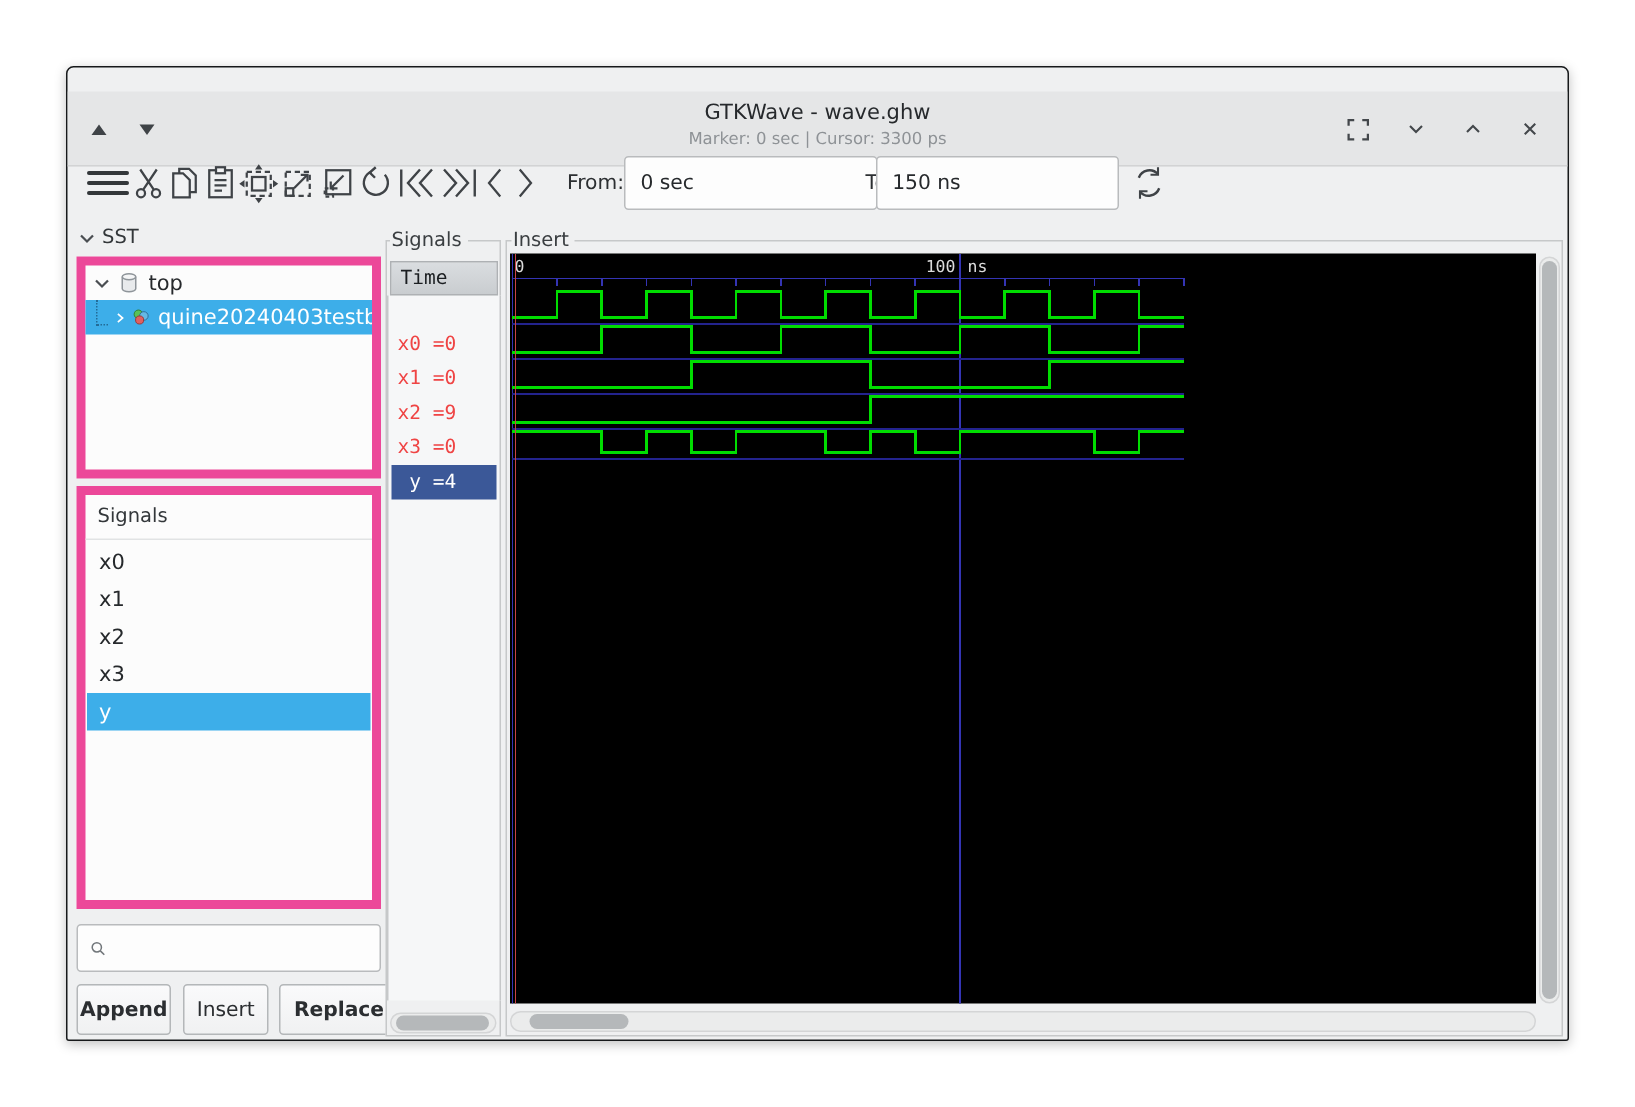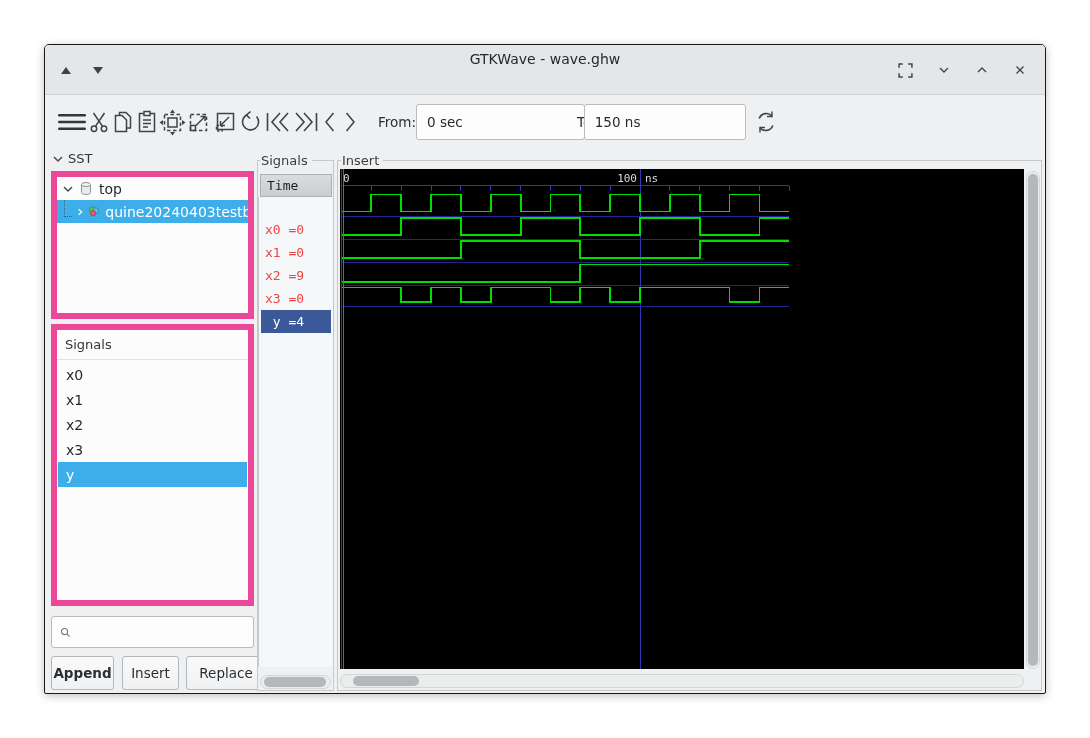--- a/index.html
+++ b/index.html
@@ -1,21 +1,21 @@
 <!DOCTYPE html>
 <html><head>
 <meta charset="utf-8">
 <style>
   * { margin:0; padding:0; box-sizing:border-box; }
   html,body { width:1090px; height:738px; background:#ffffff; font-family:"DejaVu Sans","Liberation Sans",sans-serif; }
   .window { position:absolute; left:44px; top:44px; width:1002px; height:650px;
             background:#eff0f1; border:1px solid #17191b; border-radius:5px 5px 2px 2px;
             overflow:hidden; box-shadow:0 2px 8px rgba(0,0,0,.25); }
   
-  .titlebar { position:absolute; left:0; top:0; width:100%; height:50px; background:#e5e6e7;
+  .titlebar { position:absolute; left:0; top:16px; width:100%; height:50px; background:#e5e6e7;
               border-bottom:1px solid #d2d3d4; }
   .tb-left { position:absolute; left:16px; top:0; height:50px; display:flex; align-items:center; gap:22px; }
   .tri { width:0; height:0; border-left:5px solid transparent; border-right:5px solid transparent; cursor:default; }
   .tri-up { border-bottom:7px solid #3f4347; }
   .tri-down { border-top:7px solid #3f4347; }
   .tb-center { position:absolute; left:0; right:0; top:6px; text-align:center; pointer-events:none; }
   .tb-title { font-size:14px; color:#26292c; }
   .tb-sub { font-size:11px; color:#8e9296; margin-top:3px; }
   .tb-right { position:absolute; right:18px; top:0; height:50px; display:flex; align-items:center; gap:24px; }
   .tb-right svg { display:block; }
@@ -69,20 +69,21 @@
 
 <div class="window">
 
   <div class="titlebar">
     <div class="tb-left">
       <div class="tri tri-up"></div>
       <div class="tri tri-down"></div>
     </div>
     <div class="tb-center">
       <div class="tb-title">GTKWave - wave.ghw</div>
+      <div class="tb-sub">Marker: 0 sec  |  Cursor: 3300 ps</div>
     </div>
     <div class="tb-right">
       <span>
           <svg width="15" height="15" viewBox="0 0 14 14" fill="none" stroke="#43474b" stroke-width="1.4">
             <path d="M1 4.5 V1 H4.5 M9.5 1 H13 V4.5 M13 9.5 V13 H9.5 M4.5 13 H1 V9.5"></path>
           </svg>
         </span>
       <span>
           <svg width="14" height="14" viewBox="0 0 14 14" fill="none" stroke="#43474b" stroke-width="1.4">
             <path d="M3 5 L7 9 L11 5"></path>
@@ -257,21 +258,21 @@
   <div class="search-wrap">
     <svg width="15" height="15" viewBox="0 0 15 15" fill="none" stroke="#71767a" stroke-width="1.4">
         <circle cx="6.2" cy="6.2" r="4.2"></circle>
         <path d="M9.4 9.4 L13 13"></path>
       </svg>
     <input style="border: none; outline: none; background: transparent; flex: 1 1 0%; font-size: 13px;" placeholder="">
   </div>
 
   <button class="btn" style="left:6px; width:63px;font-weight:bold;">Append</button>
   <button class="btn" style="left:77px; width:57px;">Insert</button>
-  <button class="btn" style="left:141px; width:80px;">Replace</button>
+  <button class="btn" style="left:141px; width:80px;font-weight:bold;">Replace</button>
 
   <div class="gtk-frame" style="left:212px; top:115px; width:77px; height:531px;"></div>
   <div class="frame-label" style="left:215px; top:108px;">Signals</div>
   <div class="sig-list">
     <div class="sig-row" style="top:21px"><span style="white-space:pre">x0 =0</span></div>
     <div class="sig-row" style="top:44px"><span style="white-space:pre">x1 =0</span></div>
     <div class="sig-row" style="top:67px"><span style="white-space:pre">x2 =9</span></div>
     <div class="sig-row" style="top:90px"><span style="white-space:pre">x3 =0</span></div>
     <div class="sig-row selected" style="top:113px"><span style="white-space:pre"> y =4</span></div>
   </div>

